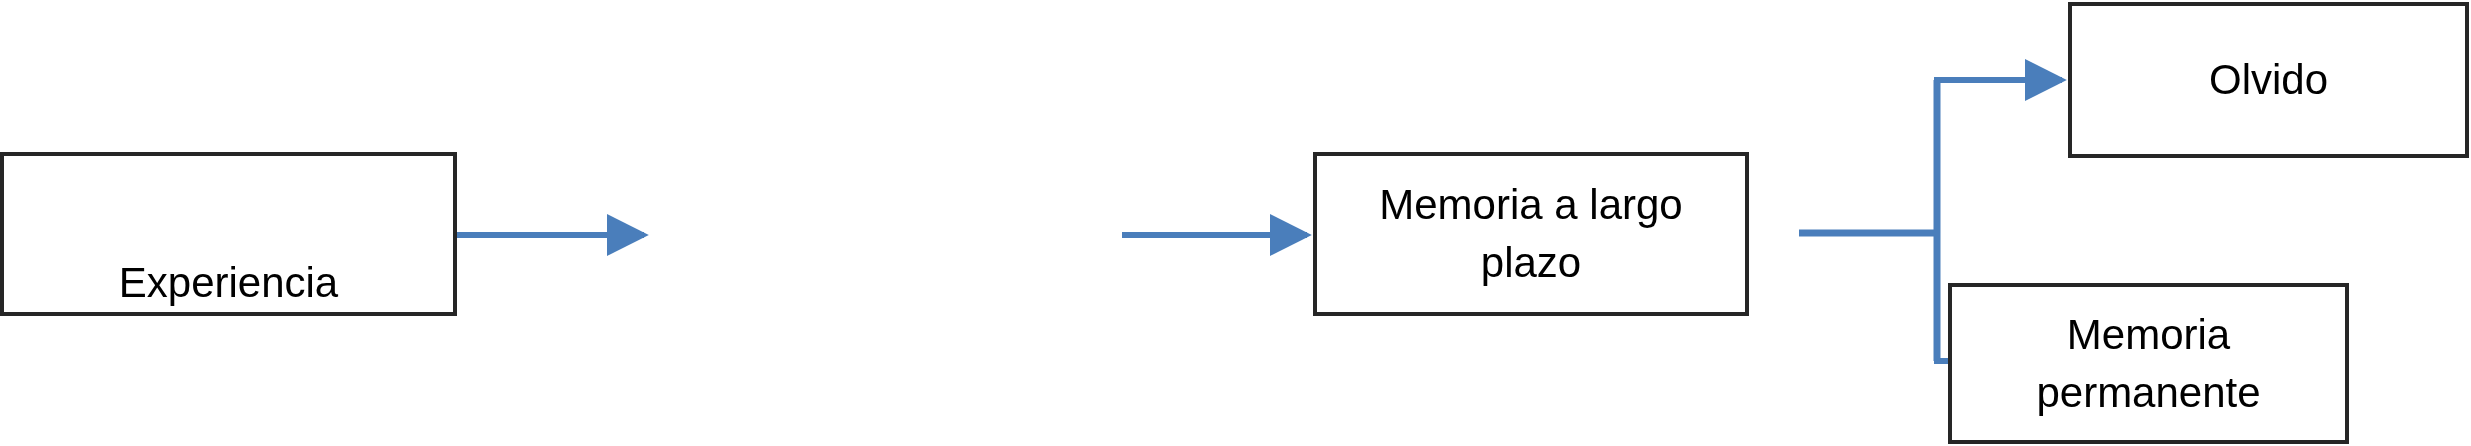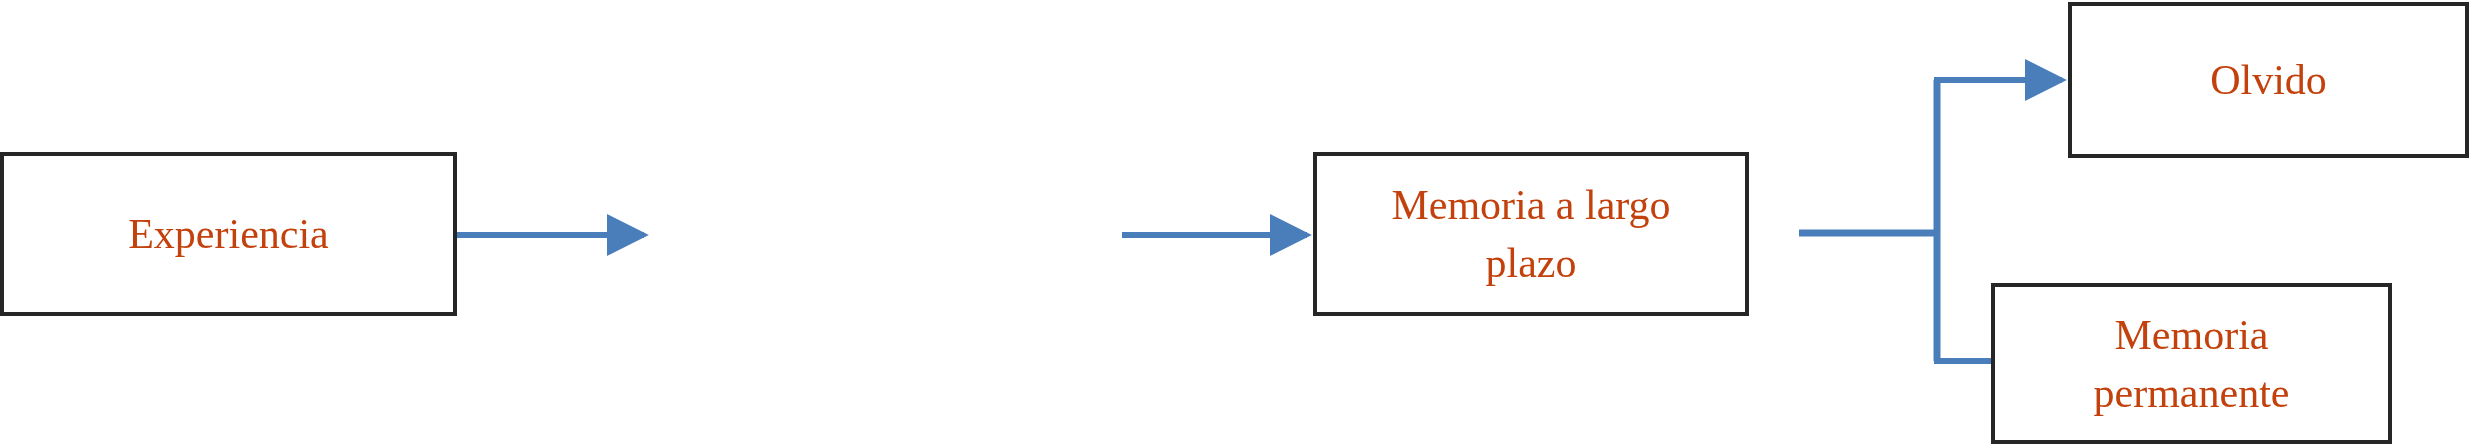--- a/index.html
+++ b/index.html
@@ -21,41 +21,41 @@
     position: absolute;
     box-sizing: border-box;
     background: #ffffff;
     border: 4px solid #262626;
     display: flex;
     align-items: center;
     justify-content: center;
     text-align: center;
   }
   .node-label {
-    font-family: Liberation Serif, serif;
+    font-family: Liberation Sans, sans-serif;
     font-size: 42px;
     line-height: 58px;
-    color: #c2410c;
+    color: #000000;
     white-space: pre-line;
     letter-spacing: 0px;
   }
   #connector-layer {
     position: absolute;
     left: 0;
     top: 0;
     width: 2471px;
     height: 446px;
     pointer-events: none;
   }
   
-  #node-experiencia   { left: 0px;    top: 152px; width: 457px; height: 164px; }
+  #node-experiencia   { left: 0px;    top: 152px; width: 457px; height: 164px; align-items: flex-end; }
   #node-memoria-trabajo { left: 650px;  top: 152px; width: 472px; height: 164px; }
   #node-memoria-largo { left: 1313px; top: 152px; width: 436px; height: 164px; }
   #node-olvido        { left: 2068px; top: 2px;   width: 401px; height: 156px; }
-  #node-memoria-perm  { left: 1991px; top: 283px; width: 401px; height: 161px; }
+  #node-memoria-perm  { left: 1948px; top: 283px; width: 401px; height: 161px; }
 </style>
 </head>
 <body>
 
 <div id="diagram-root">
 
   <svg id="connector-layer" viewBox="0 0 2471 446">
     <defs>
       <marker id="arrowhead" markerWidth="7" markerHeight="7" refX="6.2" refY="3.5" orient="auto" markerUnits="strokeWidth">
         <path d="M 0 0 L 7 3.5 L 0 7 z" fill="#4a7ebb"></path>

